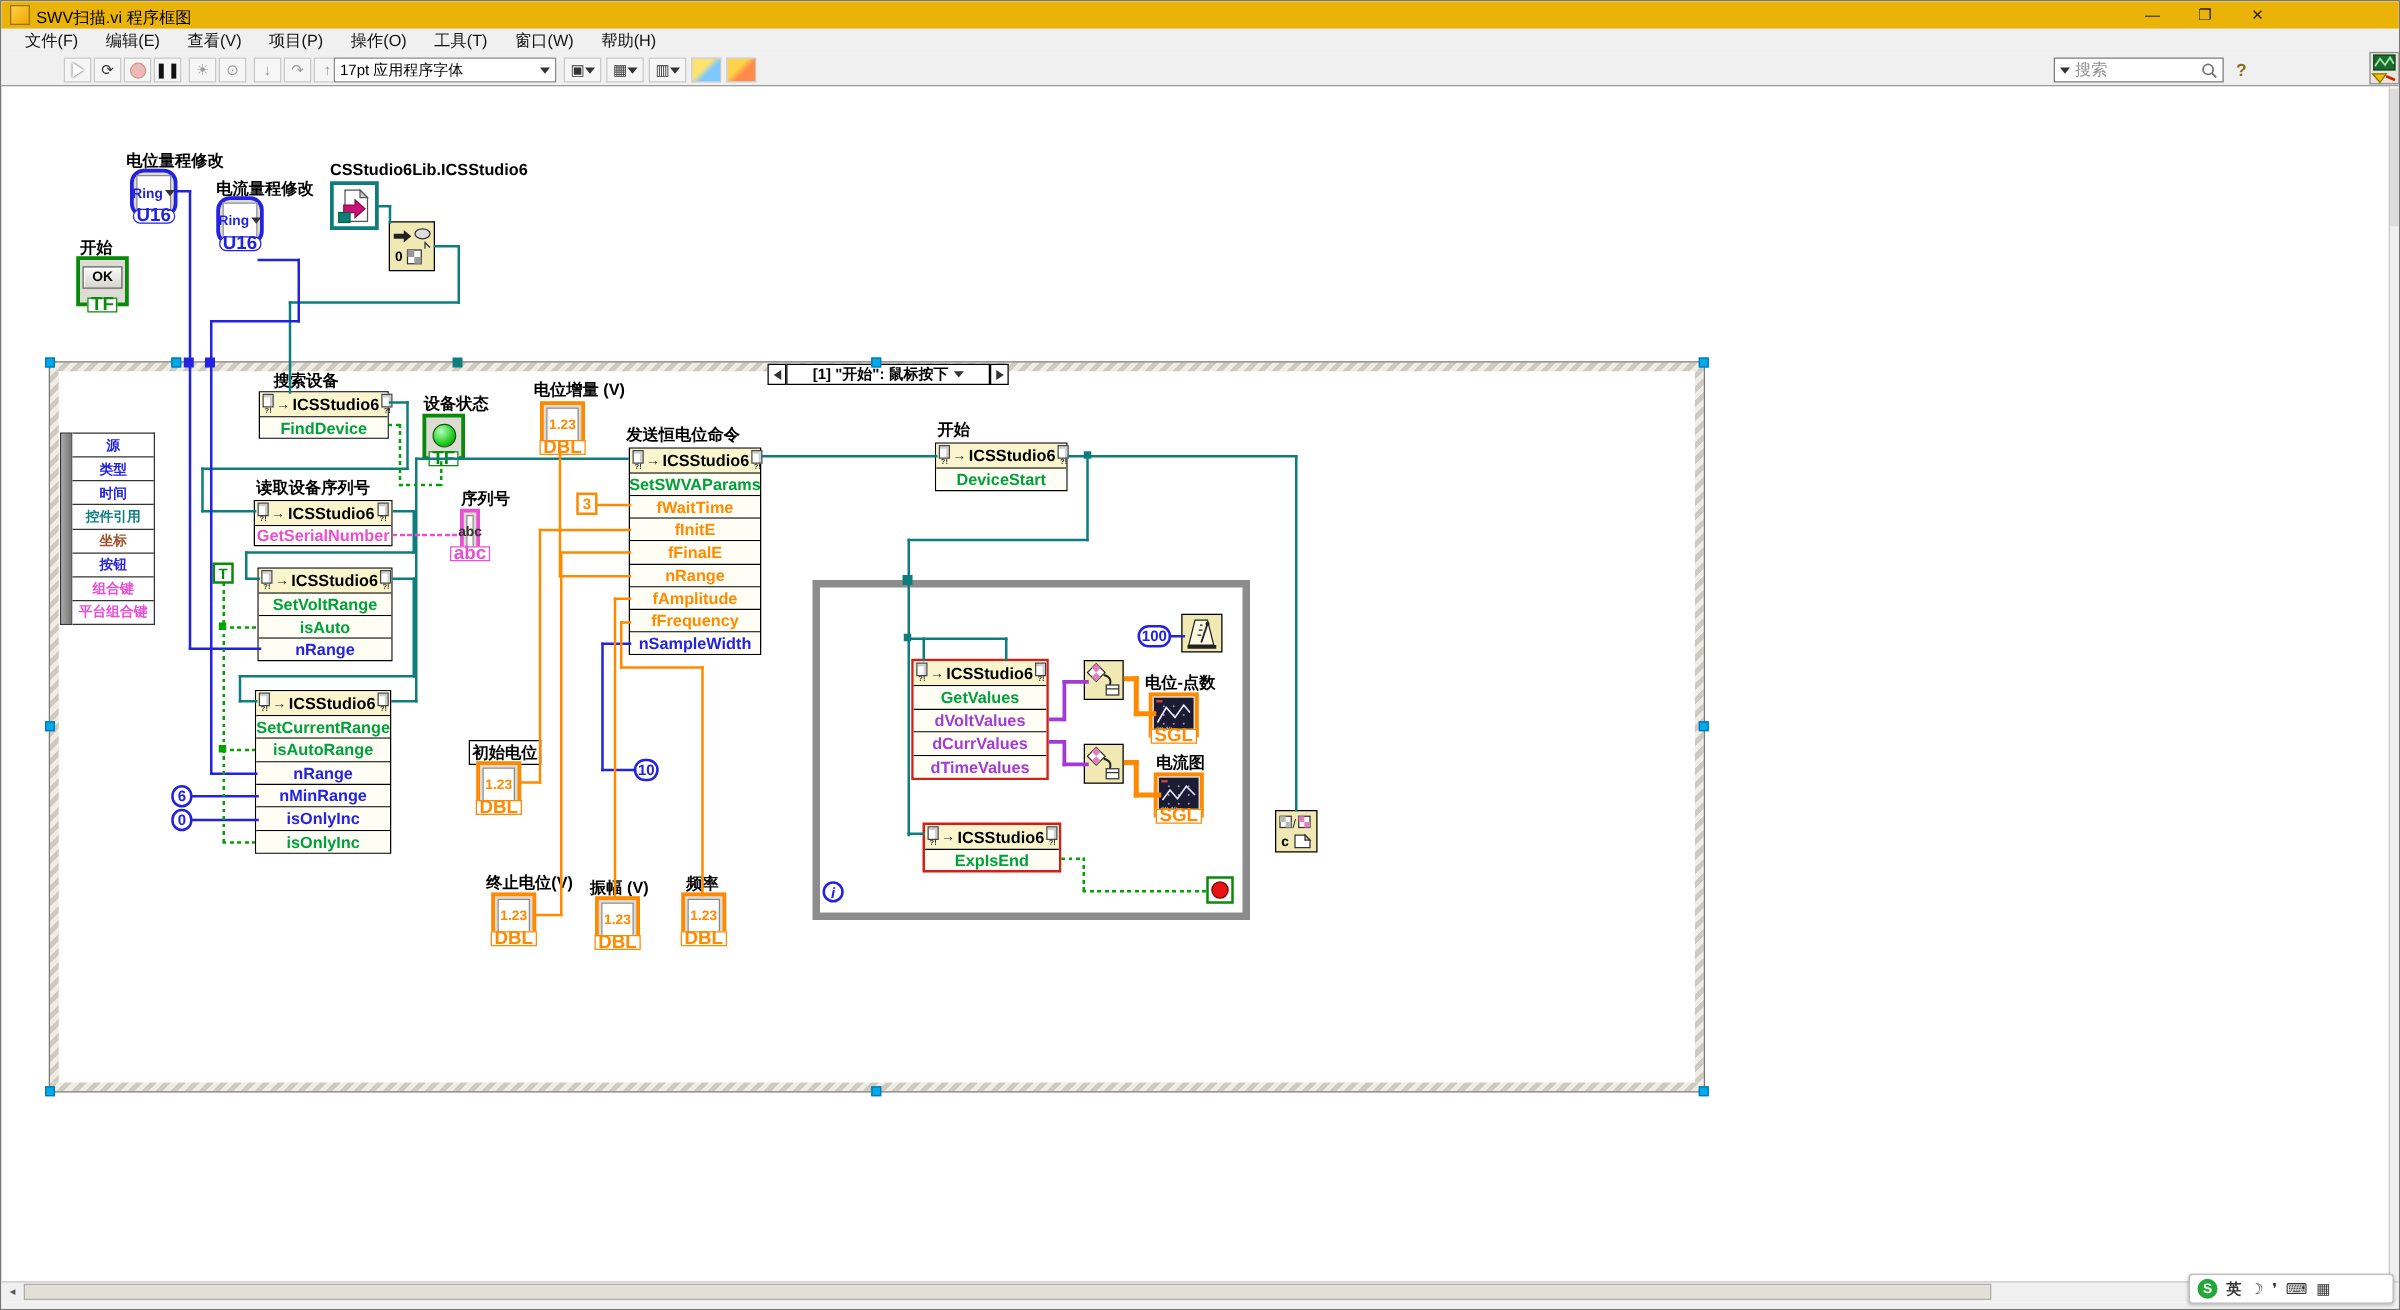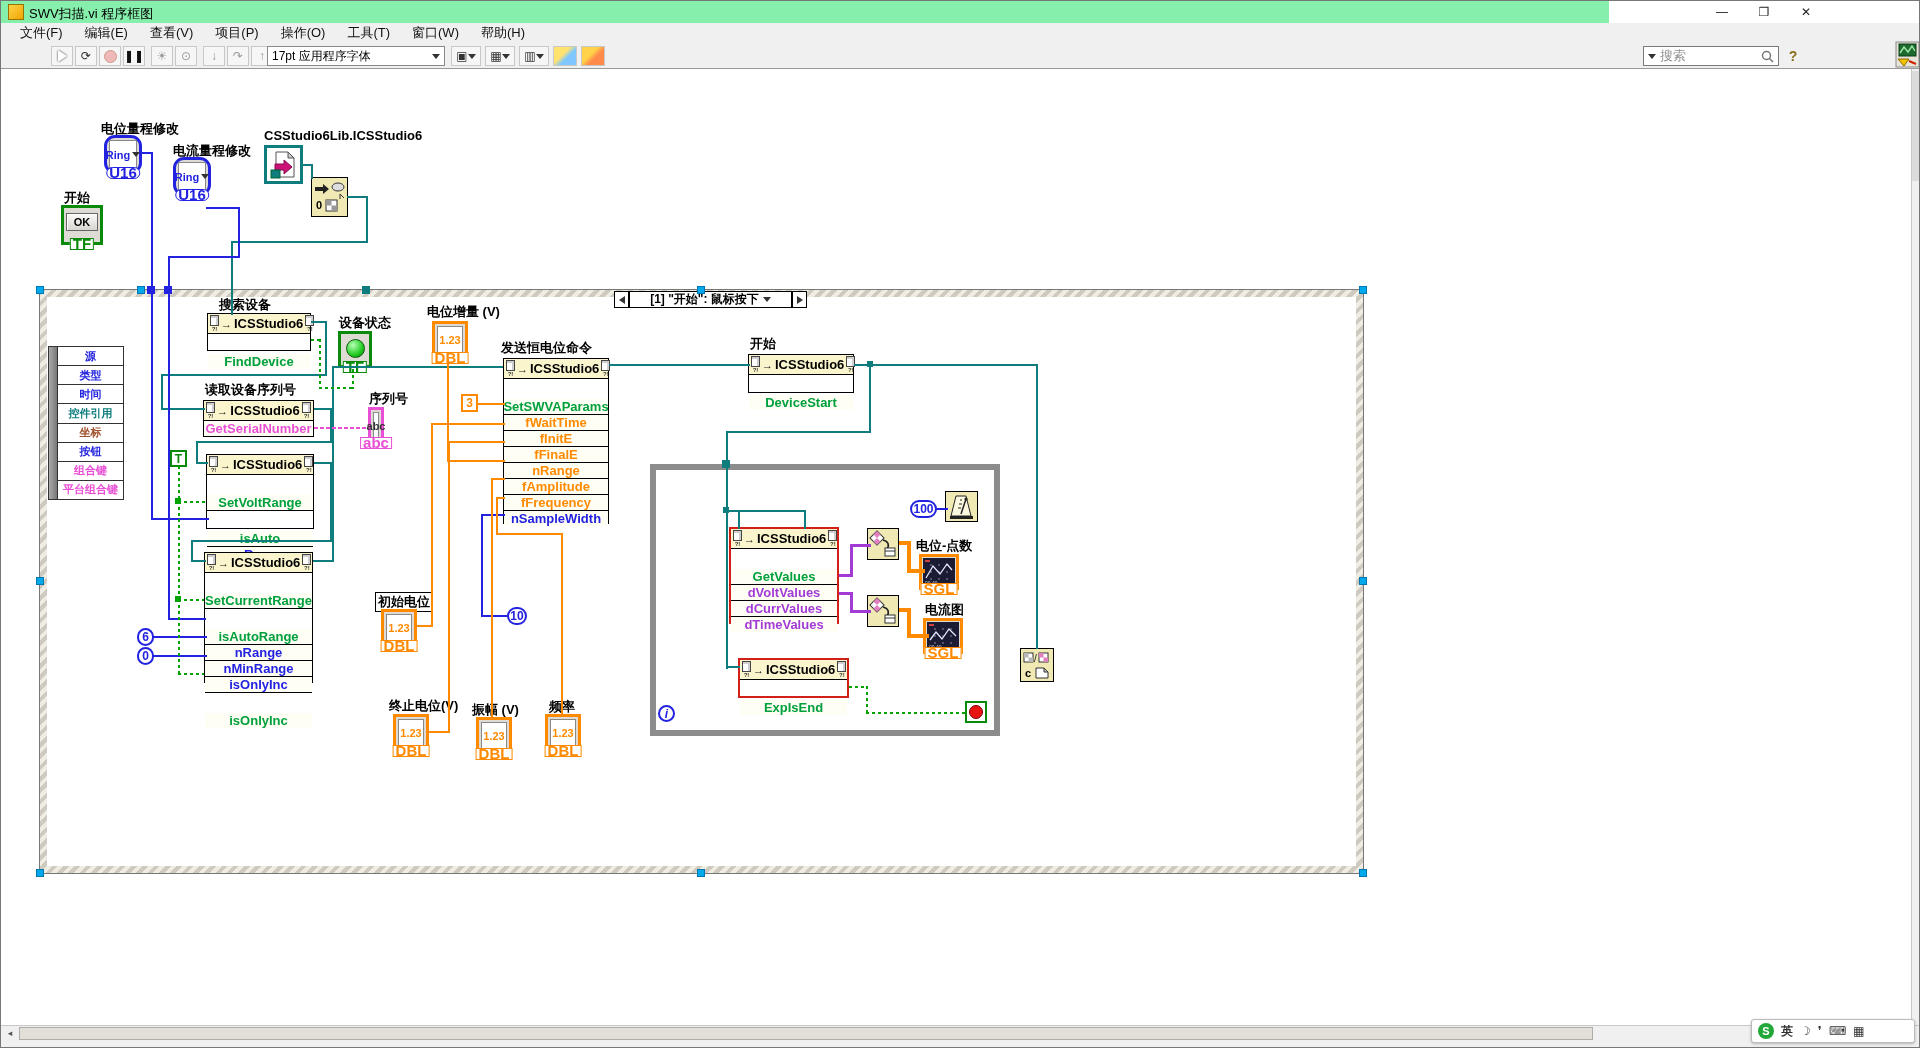--- a/index.html
+++ b/index.html
@@ -1,20 +1,20 @@
 <!DOCTYPE html>
 <html><head>
 <meta charset="utf-8">
 <style>
   html,body{margin:0;padding:0;background:#444;}
   #screen{position:relative;width:1920px;height:1048px;background:#fff;overflow:hidden;
           font-family:"Liberation Sans","DejaVu Sans",sans-serif;border:1px solid #777;box-sizing:border-box;}
   .abs{position:absolute;}
   
-  #titlebar{left:0;top:0;width:1608px;height:22px;background:#86efac;}
+  #titlebar{left:0;top:0;width:1920px;height:22px;background:#eab308;}
   #title-text{left:28px;top:4px;font-size:13px;color:#000;white-space:nowrap;}
   .winbtn{top:0;width:42px;height:22px;text-align:center;line-height:22px;font-size:12px;color:#222;}
   #menubar{left:0;top:22px;width:1920px;height:20px;background:#f0f0f0;display:flex;align-items:center;padding-left:8px;box-sizing:border-box;gap:0;}
   .menu-item{font-size:13px;color:#111;padding:0 11px;white-space:nowrap;}
   #toolbar{left:0;top:42px;width:1920px;height:26px;background:#f0f0f0;border-bottom:1px solid #9a9a9a;box-sizing:border-box;}
   .tbtn{top:45px;width:22px;height:20px;border:1px solid #c8c8c8;background:#f6f6f6;display:flex;align-items:center;justify-content:center;font-size:12px;color:#333;box-sizing:border-box;}
   .tri-run{width:0;height:0;border-left:9px solid #fdfdfd;border-top:6px solid transparent;border-bottom:6px solid transparent;filter:drop-shadow(0 0 1px #333);}
   #fontsel{left:266px;top:45px;width:178px;height:20px;border:1px solid #8a8a8a;background:#fff;font-size:12px;display:flex;align-items:center;padding:0 4px;box-sizing:border-box;justify-content:space-between;}
   #searchbox{left:1642px;top:45px;width:136px;height:20px;border:1px solid #7a7a7a;background:#fff;display:flex;align-items:center;padding:0 4px;box-sizing:border-box;gap:4px;}
   #searchbox .ph{color:#909090;font-size:13px;flex:1;}
@@ -26,21 +26,21 @@
   .inode{position:absolute;border:1px solid #000;background:#fff;display:flex;flex-direction:column;box-sizing:border-box;}
   .inode.err{border:2px solid #d22018;}
   .inode .hd{height:19px;background:#fbf5cd;border-bottom:1px solid #000;display:flex;align-items:center;padding:0 2px;gap:2px;flex:none;}
   .inode .hd .nm{font-size:13px;font-weight:700;color:#000;flex:1;text-align:center;}
   .pgico{width:7px;height:9px;border:1px solid #444;background:#fff;box-shadow:inset -2px 2px 0 #cfcfcf;}
   .qb{font-size:6px;line-height:6px;color:#333;font-weight:700;}
   .cornr{display:flex;flex-direction:column;align-items:center;}
   .arw{font-size:11px;color:#111;font-weight:700;line-height:10px;}
   .irow{flex:1;border-bottom:1px solid #000;display:flex;align-items:center;justify-content:center;font-size:13px;font-weight:600;position:relative;background:#fffef5;}
   .irow:last-child{border-bottom:none;}
-  .tG{color:#00A03C;margin-top:20px;} .tB{color:#2222E0;} .tO{color:#FF8A00;} .tP{color:#A23BD6;} .tPk{color:#E84FD4;} .tT{color:#0F7D7D;} .tBr{color:#A0522D;}
+  .tG{color:#00A03C;} .tB{color:#2222E0;} .tO{color:#FF8A00;} .tP{color:#A23BD6;} .tPk{color:#E84FD4;} .tT{color:#0F7D7D;} .tBr{color:#A0522D;}
   
   .ctl{position:absolute;border:3px solid;background:#dedbd4;padding:2px;box-sizing:border-box;}
   .ctl .fld{background:#fff;border:1px solid #888;font-size:11px;font-weight:700;display:flex;align-items:center;justify-content:center;height:100%;box-sizing:border-box;}
   .tag{position:absolute;left:50%;bottom:-8px;transform:translateX(-50%);font-size:15px;font-weight:700;background:#fff;border:1px solid;line-height:10px;padding:0 2px;}
   .cO{border-color:#FF8A00;color:#FF8A00;} .cB{border-color:#2222E0;color:#2222E0;border-radius:11px;}
   .cG{border-color:#0a8a0a;color:#0a8a0a;} .cPk{border-color:#E84FD4;color:#E84FD4;} .cT{border-color:#0F7D7D;}
   
   .kons{position:absolute;border:2px solid;background:#fff;font-size:12px;font-weight:700;display:flex;align-items:center;justify-content:center;box-sizing:border-box;}
   
   #evt{position:absolute;left:39px;top:289px;width:1323px;height:583px;border:7px solid transparent;box-sizing:border-box;

